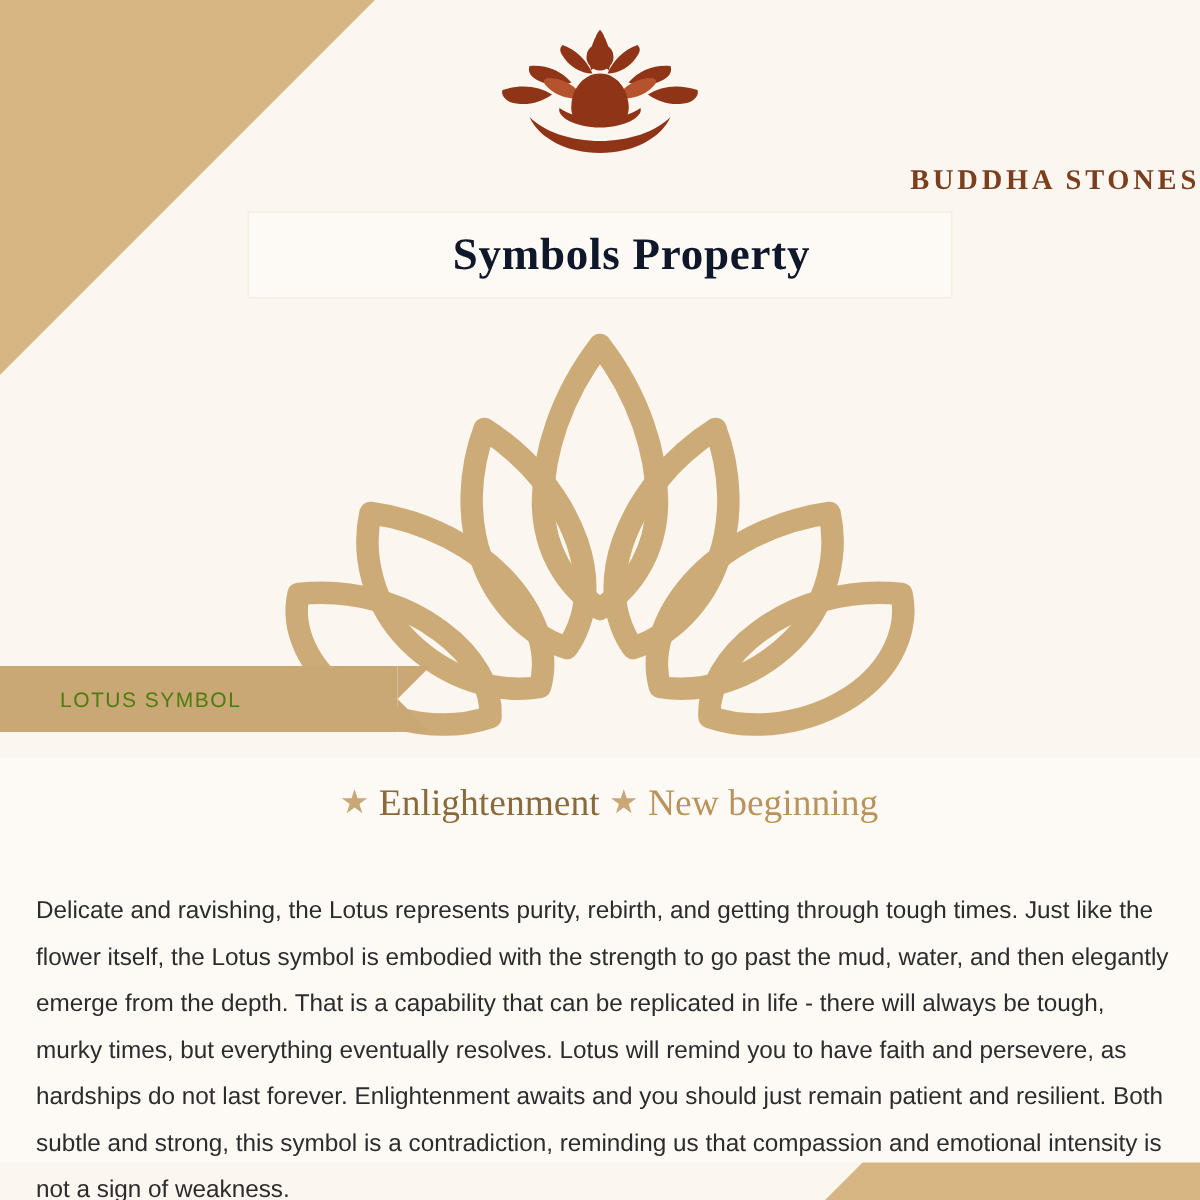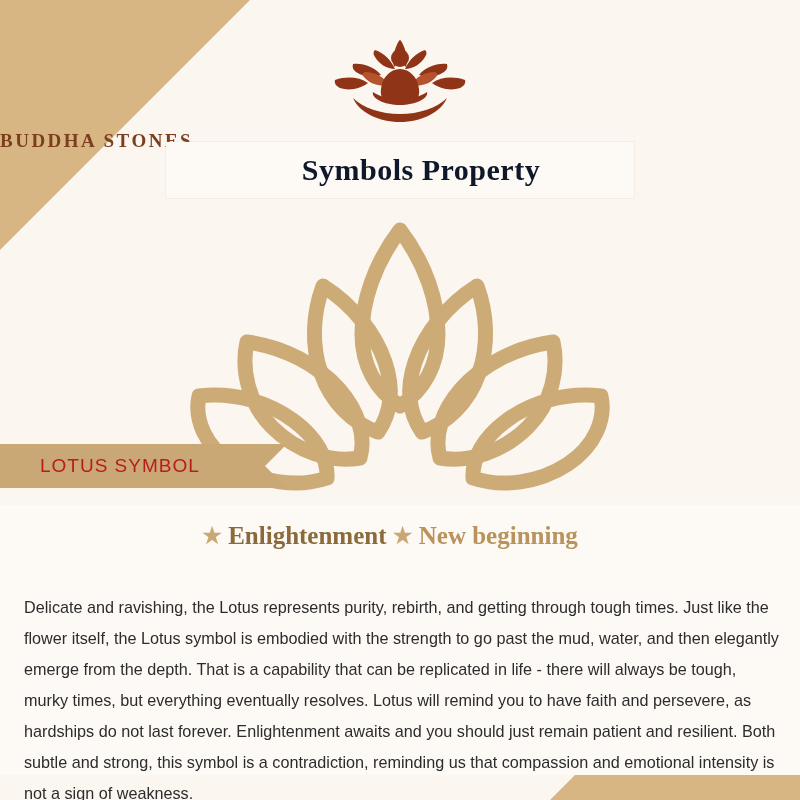--- a/index.html
+++ b/index.html
@@ -60,24 +60,24 @@
     right: 0;
     width: 0;
     height: 0;
     border-bottom: 205px solid #fbf6f0;
     border-left: 205px solid transparent;
   }
 
   
   .brand {
     position: absolute;
-    top: 28px;
-    left: 0;
-    width: 800px;
-    text-align: left;
+    top: 8px;
+    left: 0;
+    width: 800px;
+    text-align: right;
   }
   .brand-mark {
     width: 190px;
     height: 100px;
     margin: 0 auto;
     display: block;
   }
   .brand-name {
     margin-top: 2px;
     font-size: 19px;
@@ -140,42 +140,42 @@
     border-top: 22px solid #c9a875;
     border-bottom: 22px solid #c9a875;
     border-right: 22px solid transparent;
   }
   .ribbon-label {
     position: absolute;
     top: 444px;
     left: 40px;
     height: 44px;
     line-height: 44px;
-    font-size: 19px;
+    font-size: 14px;
     letter-spacing: 1px;
-    color: #b91c1c;
+    color: #4d7c0f;
   }
 
   
   .text-panel {
     position: absolute;
     top: 505px;
     left: 0;
     width: 800px;
     height: 270px;
     background: #fdfaf6;
   }
   .headline {
     position: absolute;
     top: 522px;
-    left: 0;
+    left: 16px;
     width: 780px;
     text-align: center;
     font-size: 25px;
-    font-weight: bold;
+    font-weight: normal;
     color: #b9935b;
     font-family: "Liberation Serif", serif;
   }
   .headline .star {
     color: #c9a875;
     font-size: 22px;
     vertical-align: 1px;
   }
   .headline .h-dark {
     color: #8a6a3a;

